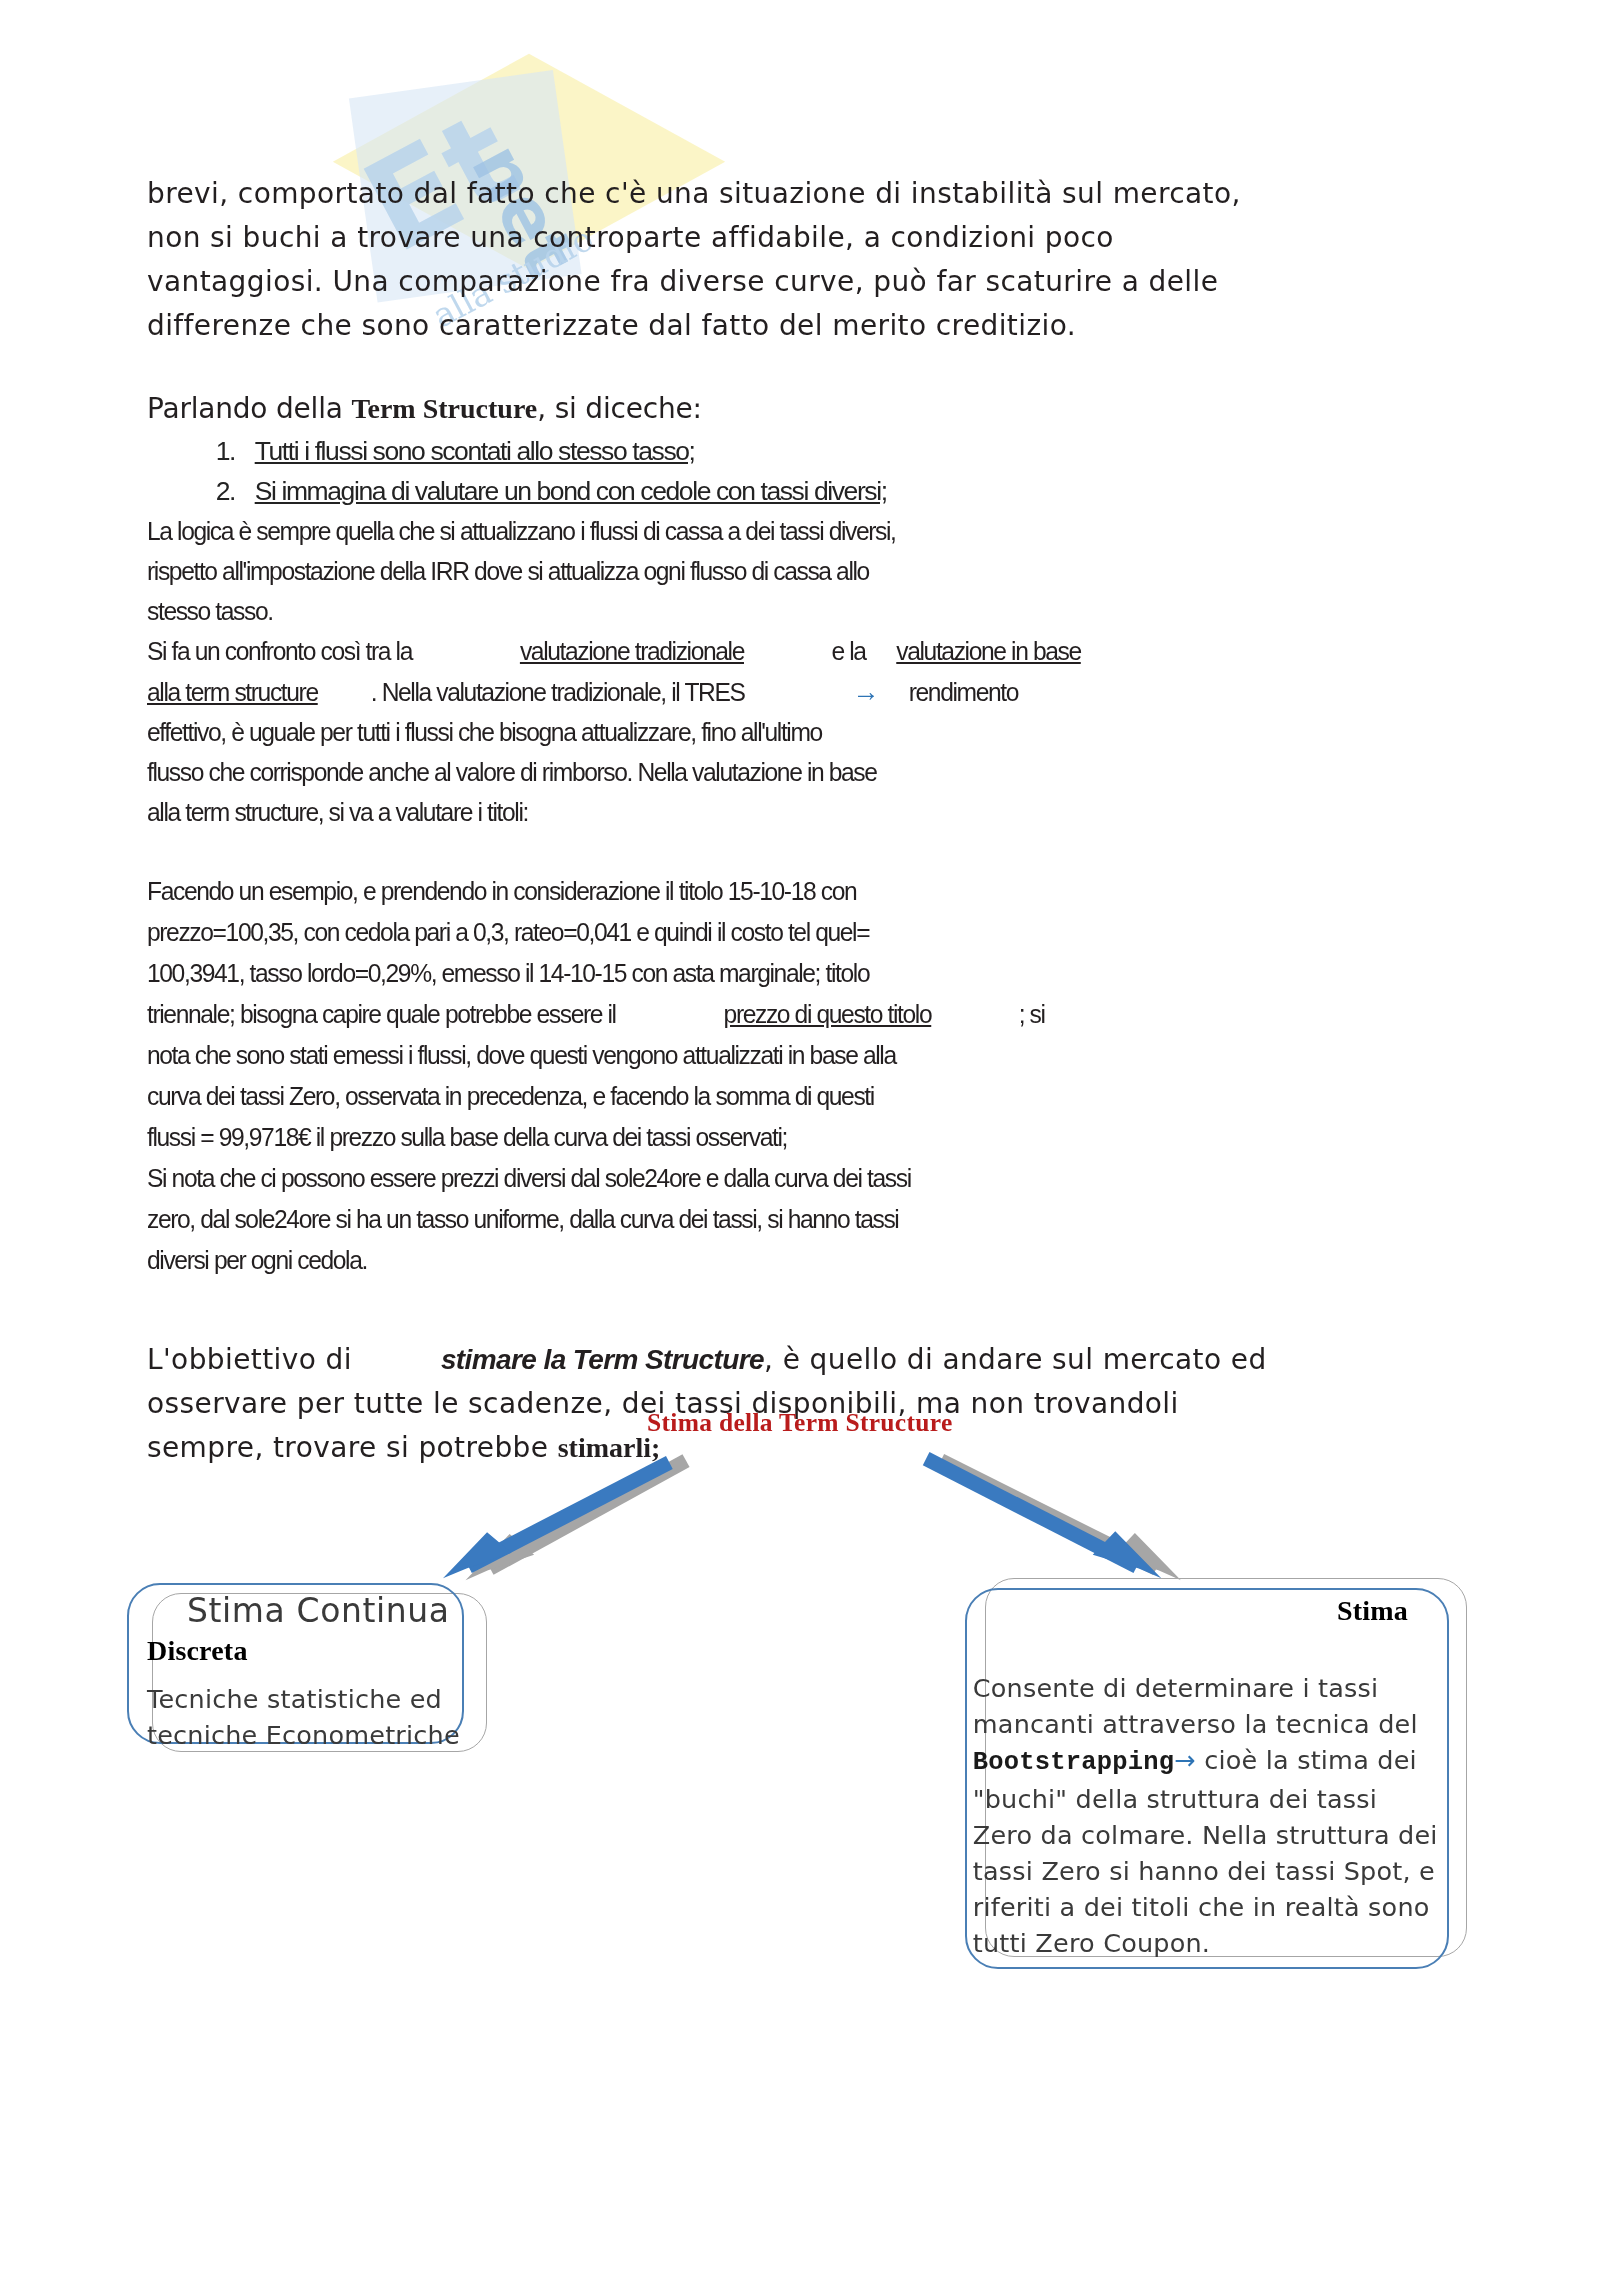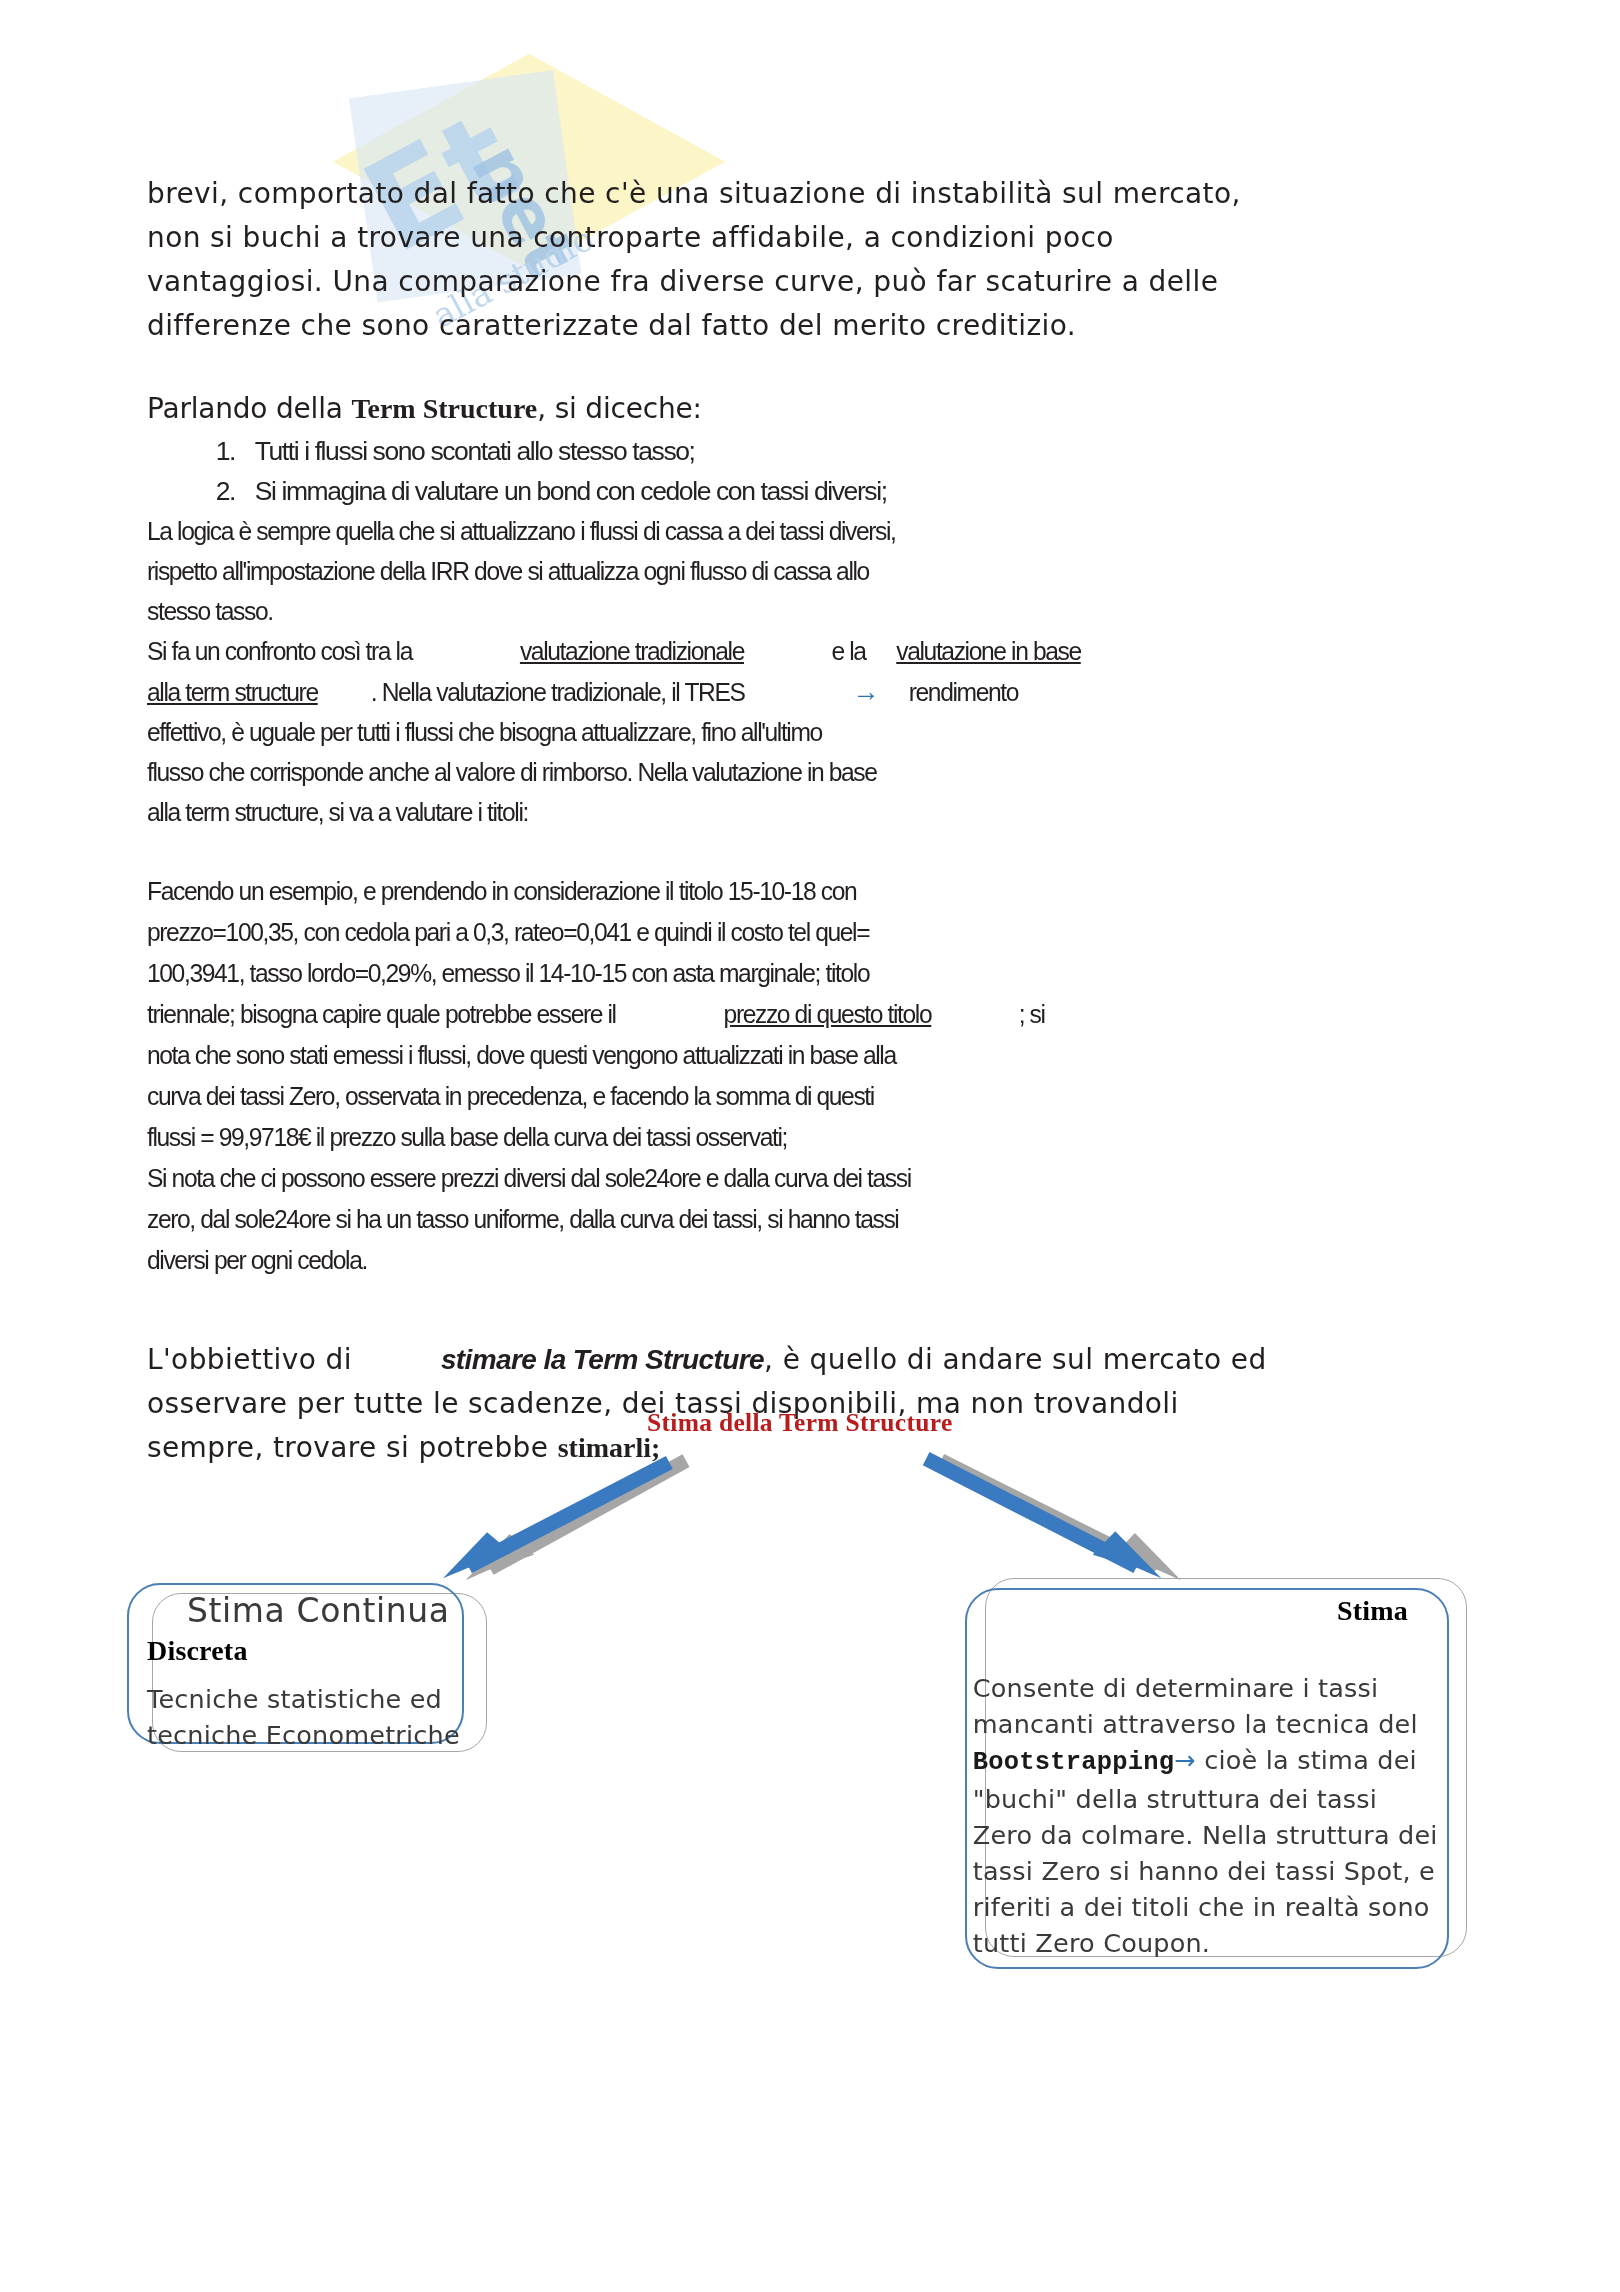--- a/index.html
+++ b/index.html
@@ -92,20 +92,21 @@
     padding-left: 94px;
     list-style-type: decimal;
   }
   ol.numlist li {
     font-family: "Liberation Sans", sans-serif;
     font-size: 26.5px;
     line-height: 40px;
     letter-spacing: -1.4px;
     color: #232323;
     padding-left: 13.7px;
+    text-decoration: underline;
   }
 
   .gap-wide { display: inline-block; width: 94px; }
   .gap-med  { display: inline-block; width: 57px; }
   .gap-sm   { display: inline-block; width: 33px; }
   .gap-xl   { display: inline-block; width: 116px; }
 
   
   .diagram { position: absolute; left: 0; top: 0; width: 1620px; height: 2293px; z-index: 3; pointer-events: none;}
   .diagram-title {

